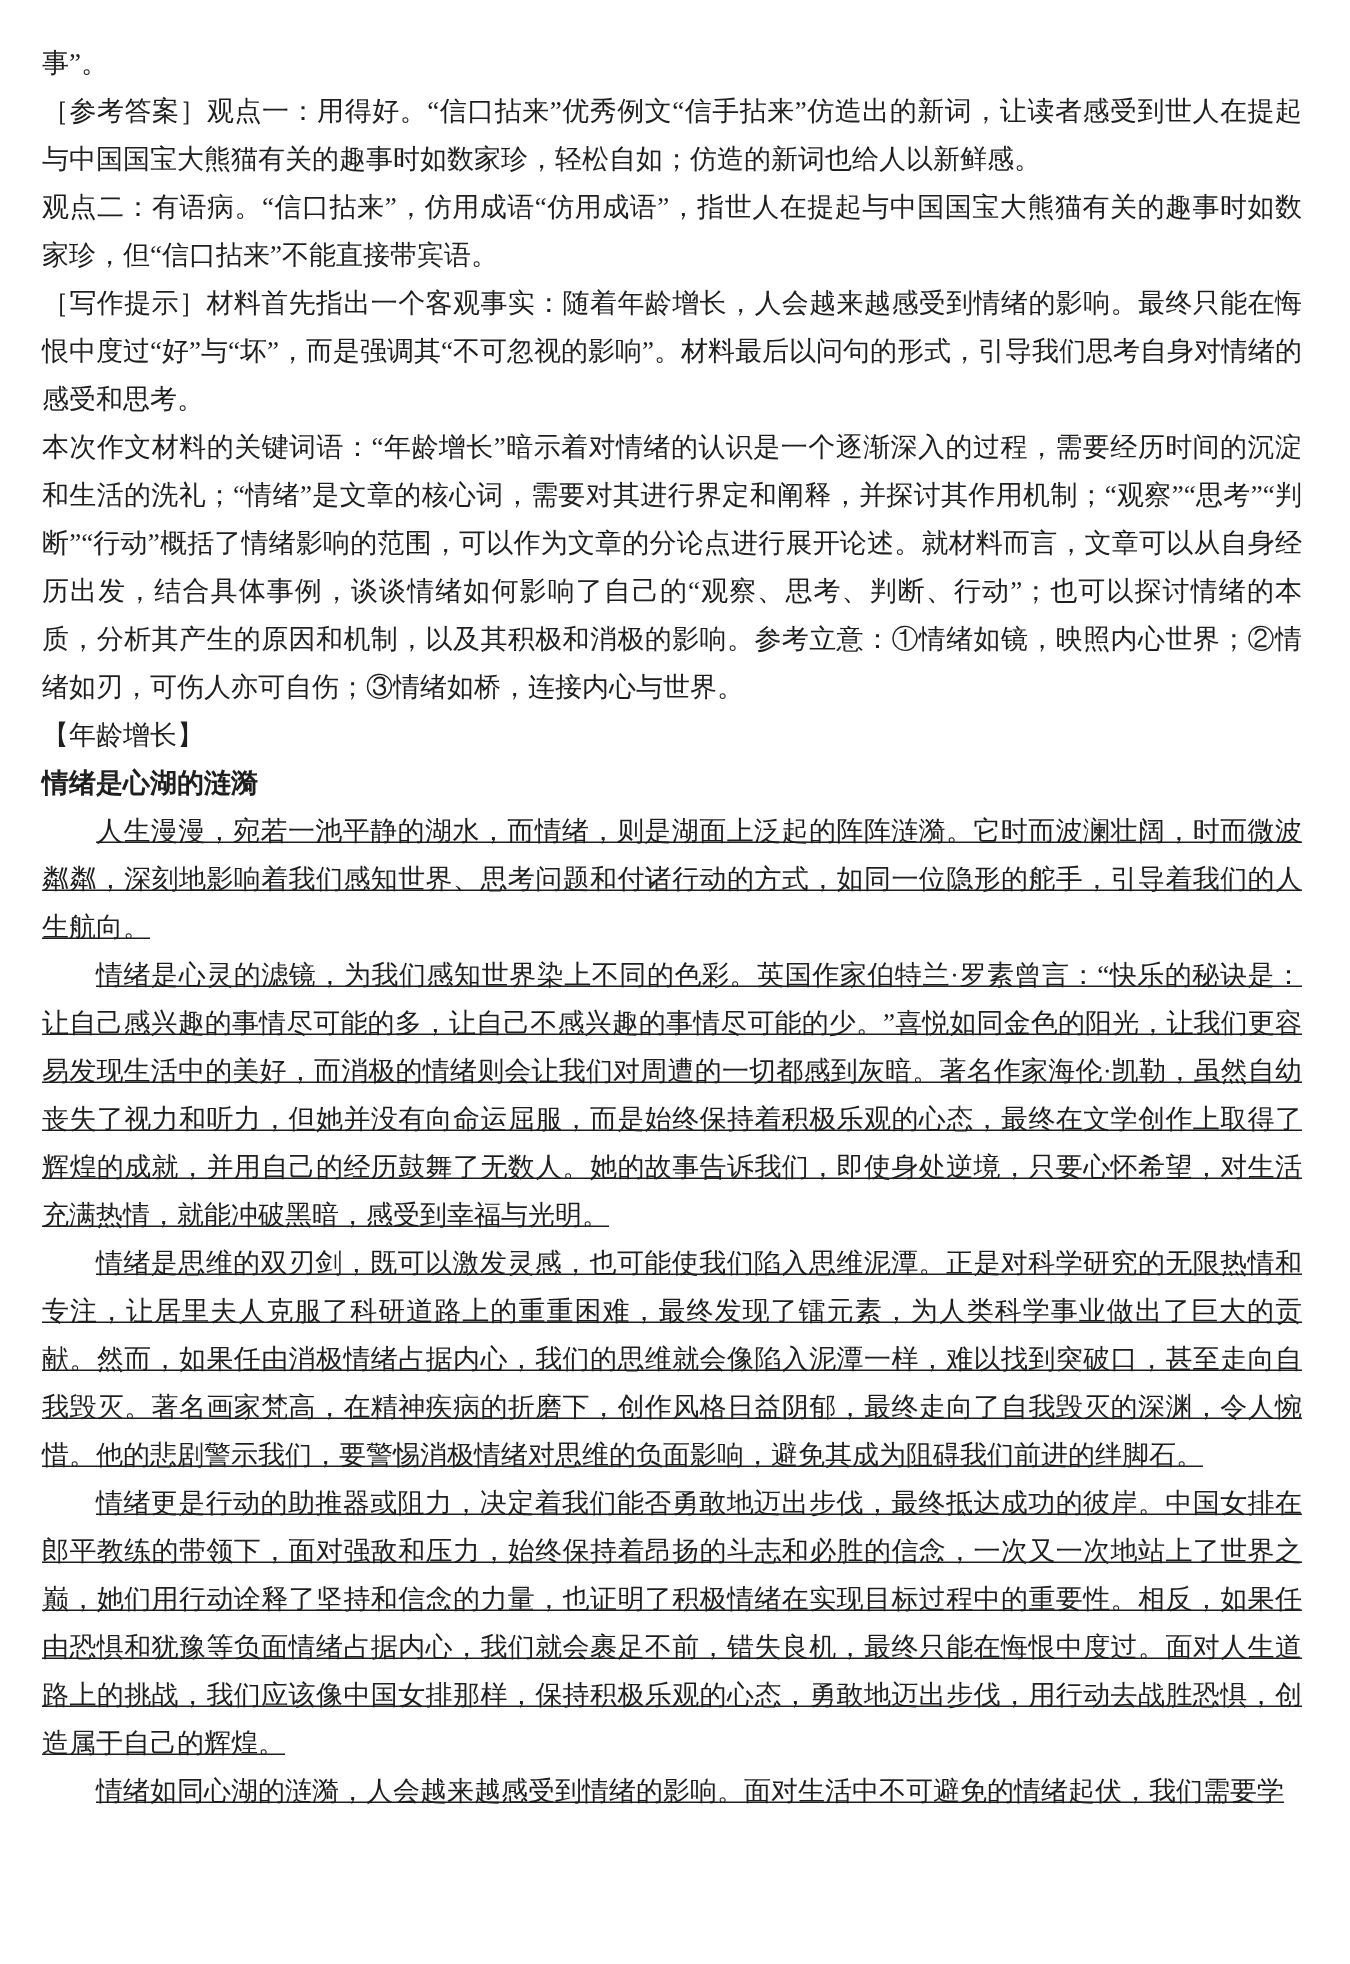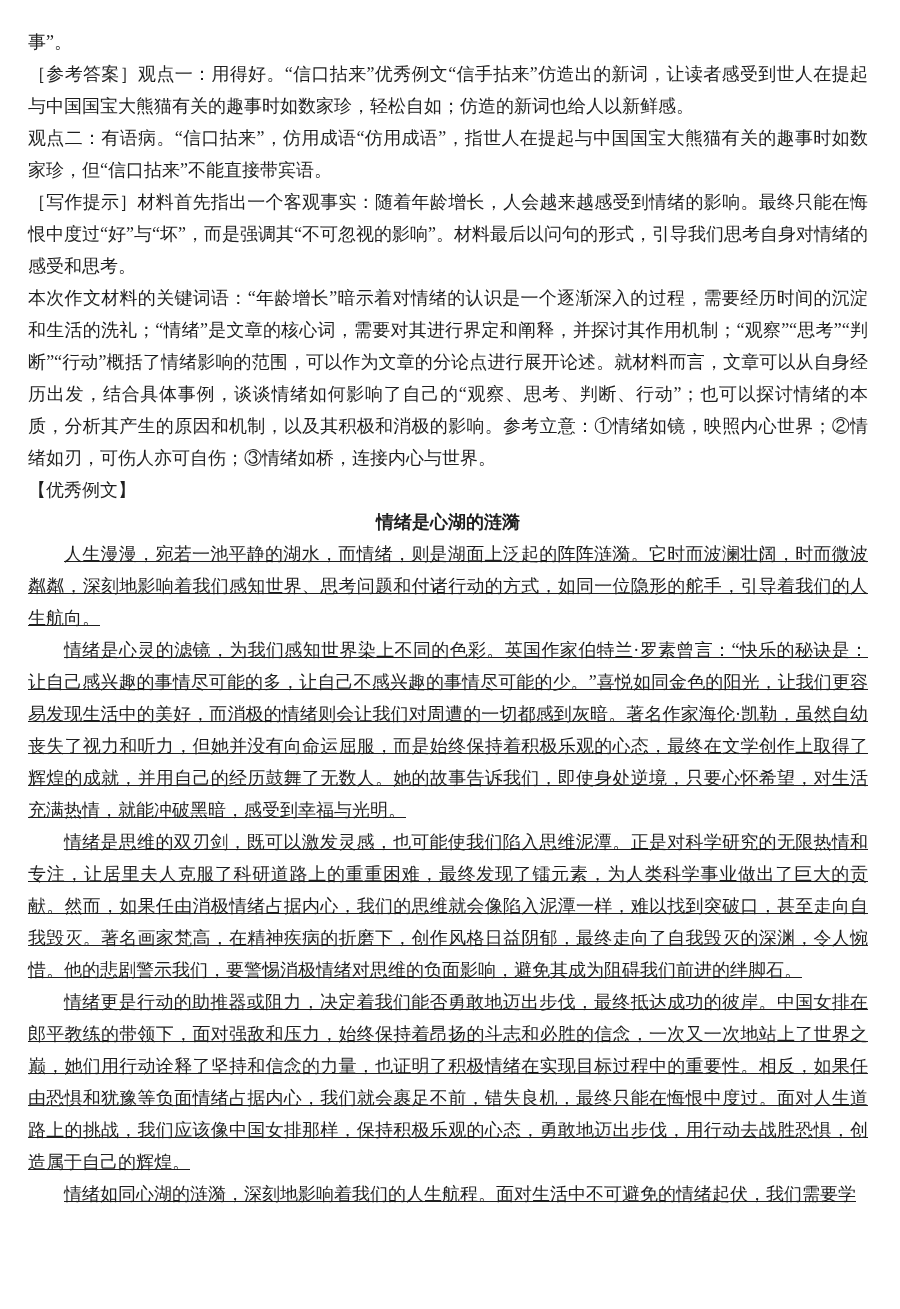--- a/index.html
+++ b/index.html
@@ -22,21 +22,20 @@
     overflow: hidden;
   }
   p { margin: 0; }
   .answers p {
     text-indent: 0;
   }
   .essay {
     
   }
   .essay-title {
-    text-align: center;
     font-weight: 700;
     text-indent: 0;
     font-family: Liberation Serif, serif;
   }
   .essay-p {
     text-indent: 2em;
     text-decoration: underline;
   }
 </style>
 </head>
@@ -44,28 +43,28 @@
 
 <div class="page">
 
   <section class="answers">
 
   <p class="ans-p">事”。</p>
       <p class="ans-p">［参考答案］观点一：用得好。“信口拈来”优秀例文“信手拈来”仿造出的新词，让读者感受到世人在提起与中国国宝大熊猫有关的趣事时如数家珍，轻松自如；仿造的新词也给人以新鲜感。</p>
       <p class="ans-p">观点二：有语病。“信口拈来”，仿用成语“仿用成语”，指世人在提起与中国国宝大熊猫有关的趣事时如数家珍，但“信口拈来”不能直接带宾语。</p>
       <p class="ans-p">［写作提示］材料首先指出一个客观事实：随着年龄增长，人会越来越感受到情绪的影响。最终只能在悔恨中度过“好”与“坏”，而是强调其“不可忽视的影响”。材料最后以问句的形式，引导我们思考自身对情绪的感受和思考。</p>
       <p class="ans-p">本次作文材料的关键词语：“年龄增长”暗示着对情绪的认识是一个逐渐深入的过程，需要经历时间的沉淀和生活的洗礼；“情绪”是文章的核心词，需要对其进行界定和阐释，并探讨其作用机制；“观察”“思考”“判断”“行动”概括了情绪影响的范围，可以作为文章的分论点进行展开论述。就材料而言，文章可以从自身经历出发，结合具体事例，谈谈情绪如何影响了自己的“观察、思考、判断、行动”；也可以探讨情绪的本质，分析其产生的原因和机制，以及其积极和消极的影响。参考立意：①情绪如镜，映照内心世界；②情绪如刃，可伤人亦可自伤；③情绪如桥，连接内心与世界。</p>
-      <p class="ans-p">【优秀例文】</p>
+      <p class="ans-p">【年龄增长】</p>
     </section>
 
   <section class="essay">
     <p class="essay-title">情绪是心湖的涟漪</p>
     <div>
 
     <p class="essay-p">人生漫漫，宛若一池平静的湖水，而情绪，则是湖面上泛起的阵阵涟漪。它时而波澜壮阔，时而微波粼粼，深刻地影响着我们感知世界、思考问题和付诸行动的方式，如同一位隐形的舵手，引导着我们的人生航向。</p>
         <p class="essay-p">情绪是心灵的滤镜，为我们感知世界染上不同的色彩。英国作家伯特兰·罗素曾言：“快乐的秘诀是：让自己感兴趣的事情尽可能的多，让自己不感兴趣的事情尽可能的少。”喜悦如同金色的阳光，让我们更容易发现生活中的美好，而消极的情绪则会让我们对周遭的一切都感到灰暗。著名作家海伦·凯勒，虽然自幼丧失了视力和听力，但她并没有向命运屈服，而是始终保持着积极乐观的心态，最终在文学创作上取得了辉煌的成就，并用自己的经历鼓舞了无数人。她的故事告诉我们，即使身处逆境，只要心怀希望，对生活充满热情，就能冲破黑暗，感受到幸福与光明。</p>
         <p class="essay-p">情绪是思维的双刃剑，既可以激发灵感，也可能使我们陷入思维泥潭。正是对科学研究的无限热情和专注，让居里夫人克服了科研道路上的重重困难，最终发现了镭元素，为人类科学事业做出了巨大的贡献。然而，如果任由消极情绪占据内心，我们的思维就会像陷入泥潭一样，难以找到突破口，甚至走向自我毁灭。著名画家梵高，在精神疾病的折磨下，创作风格日益阴郁，最终走向了自我毁灭的深渊，令人惋惜。他的悲剧警示我们，要警惕消极情绪对思维的负面影响，避免其成为阻碍我们前进的绊脚石。</p>
         <p class="essay-p">情绪更是行动的助推器或阻力，决定着我们能否勇敢地迈出步伐，最终抵达成功的彼岸。中国女排在郎平教练的带领下，面对强敌和压力，始终保持着昂扬的斗志和必胜的信念，一次又一次地站上了世界之巅，她们用行动诠释了坚持和信念的力量，也证明了积极情绪在实现目标过程中的重要性。相反，如果任由恐惧和犹豫等负面情绪占据内心，我们就会裹足不前，错失良机，最终只能在悔恨中度过。面对人生道路上的挑战，我们应该像中国女排那样，保持积极乐观的心态，勇敢地迈出步伐，用行动去战胜恐惧，创造属于自己的辉煌。</p>
-        <p class="essay-p">情绪如同心湖的涟漪，深刻地影响着我们的人生航程。面对生活中不可避免的情绪起伏，我们需要学</p>
+        <p class="essay-p">情绪如同心湖的涟漪，人会越来越感受到情绪的影响。面对生活中不可避免的情绪起伏，我们需要学</p>
       </div>
   </section>
 
 </div>
 
 </body></html>

